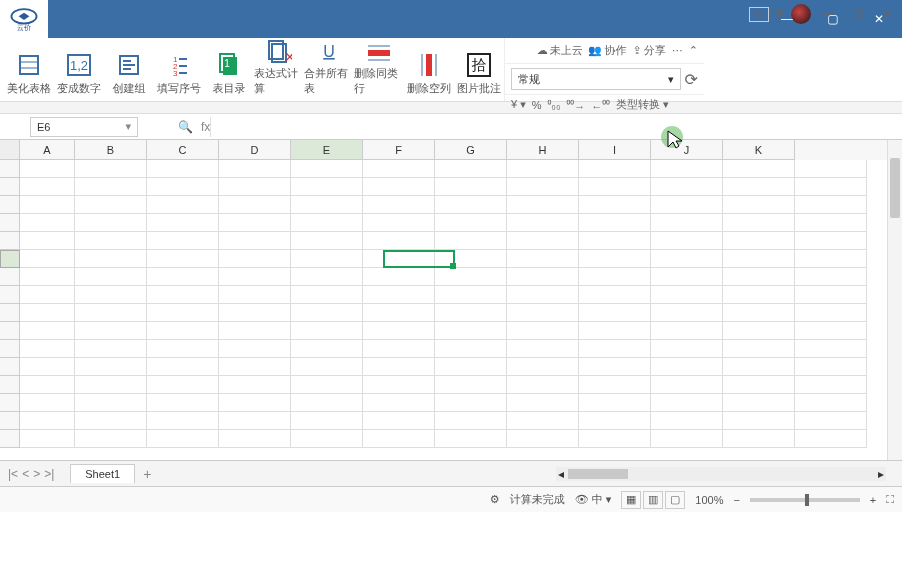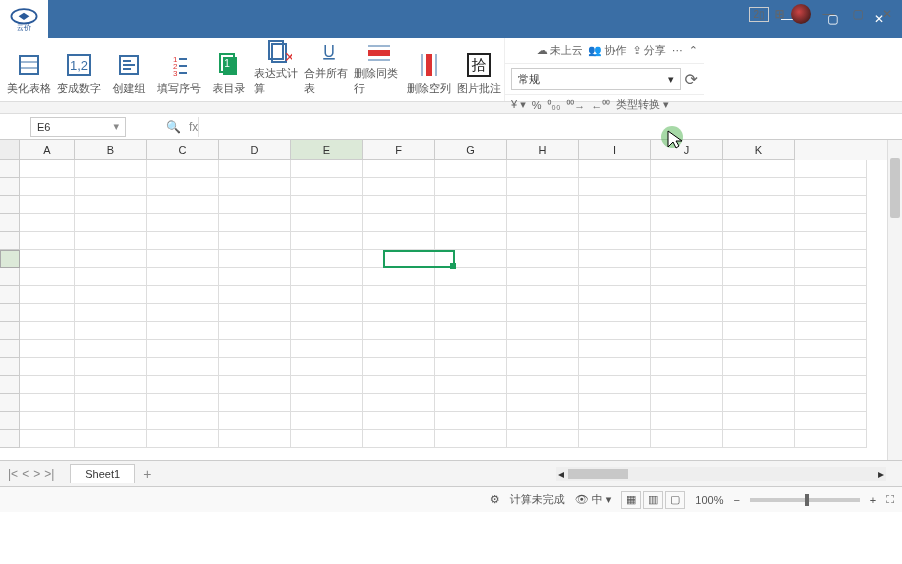--- a/index.html
+++ b/index.html
@@ -26,21 +26,21 @@
 .right-fmt2 { display: flex; align-items: center; padding: 2px 6px 4px; gap: 6px; font-size: 11px; color: #666; flex-wrap: nowrap; }
 .right-fmt2 span { cursor: pointer; }
 
 .top-extra { position: absolute; right: 4px; top: 4px; display: flex; align-items: center; gap: 6px; color: #666; }
 .top-extra .box { border: 1px solid #ccc; padding: 1px 3px; font-size: 10px; }
 .avatar { width: 20px; height: 20px; border-radius: 50%; background: radial-gradient(circle at 40% 40%, #c44, #211); }
 
 .gap { height: 12px; background: #f4f4f4; border-bottom: 1px solid #ddd; }
 
 .formula-bar { height: 26px; display: flex; align-items: center; border-bottom: 1px solid #ccc; }
-.namebox { width: 96px; margin-left: 30px; height: 20px; border: 1px solid #ccc; padding: 0 6px; display: flex; align-items: center; justify-content: space-between; font-size: 11px; }
+.namebox { width: 108px; margin-left: 30px; height: 20px; border: 1px solid #ccc; padding: 0 6px; display: flex; align-items: center; justify-content: space-between; font-size: 11px; }
 .fx-area { display: flex; align-items: center; margin-left: 40px; gap: 8px; color: #888; }
 .fx-input { flex: 1; height: 20px; border-left: 1px solid #e0e0e0; }
 
 .grid-area { position: relative; height: 320px; overflow: hidden; }
 .col-headers { display: flex; position: absolute; top: 0; left: 0; right: 0; height: 20px; background: #f7f7f7; }
 .corner { width: 20px; border-right: 1px solid #ccc; border-bottom: 1px solid #ccc; background: #eee; }
 .col-h { width: 72px; border-right: 1px solid #ccc; border-bottom: 1px solid #ccc; text-align: center; line-height: 20px; font-size: 11px; }
 .col-h.first { width: 55px; }
 .rows { position: absolute; top: 20px; left: 0; width: 20px; }
 .row-h { height: 18px; border-right: 1px solid #ccc; border-bottom: 1px solid #ccc; background: #f7f7f7; text-align: center; line-height: 18px; font-size: 10px; color: #666; }

